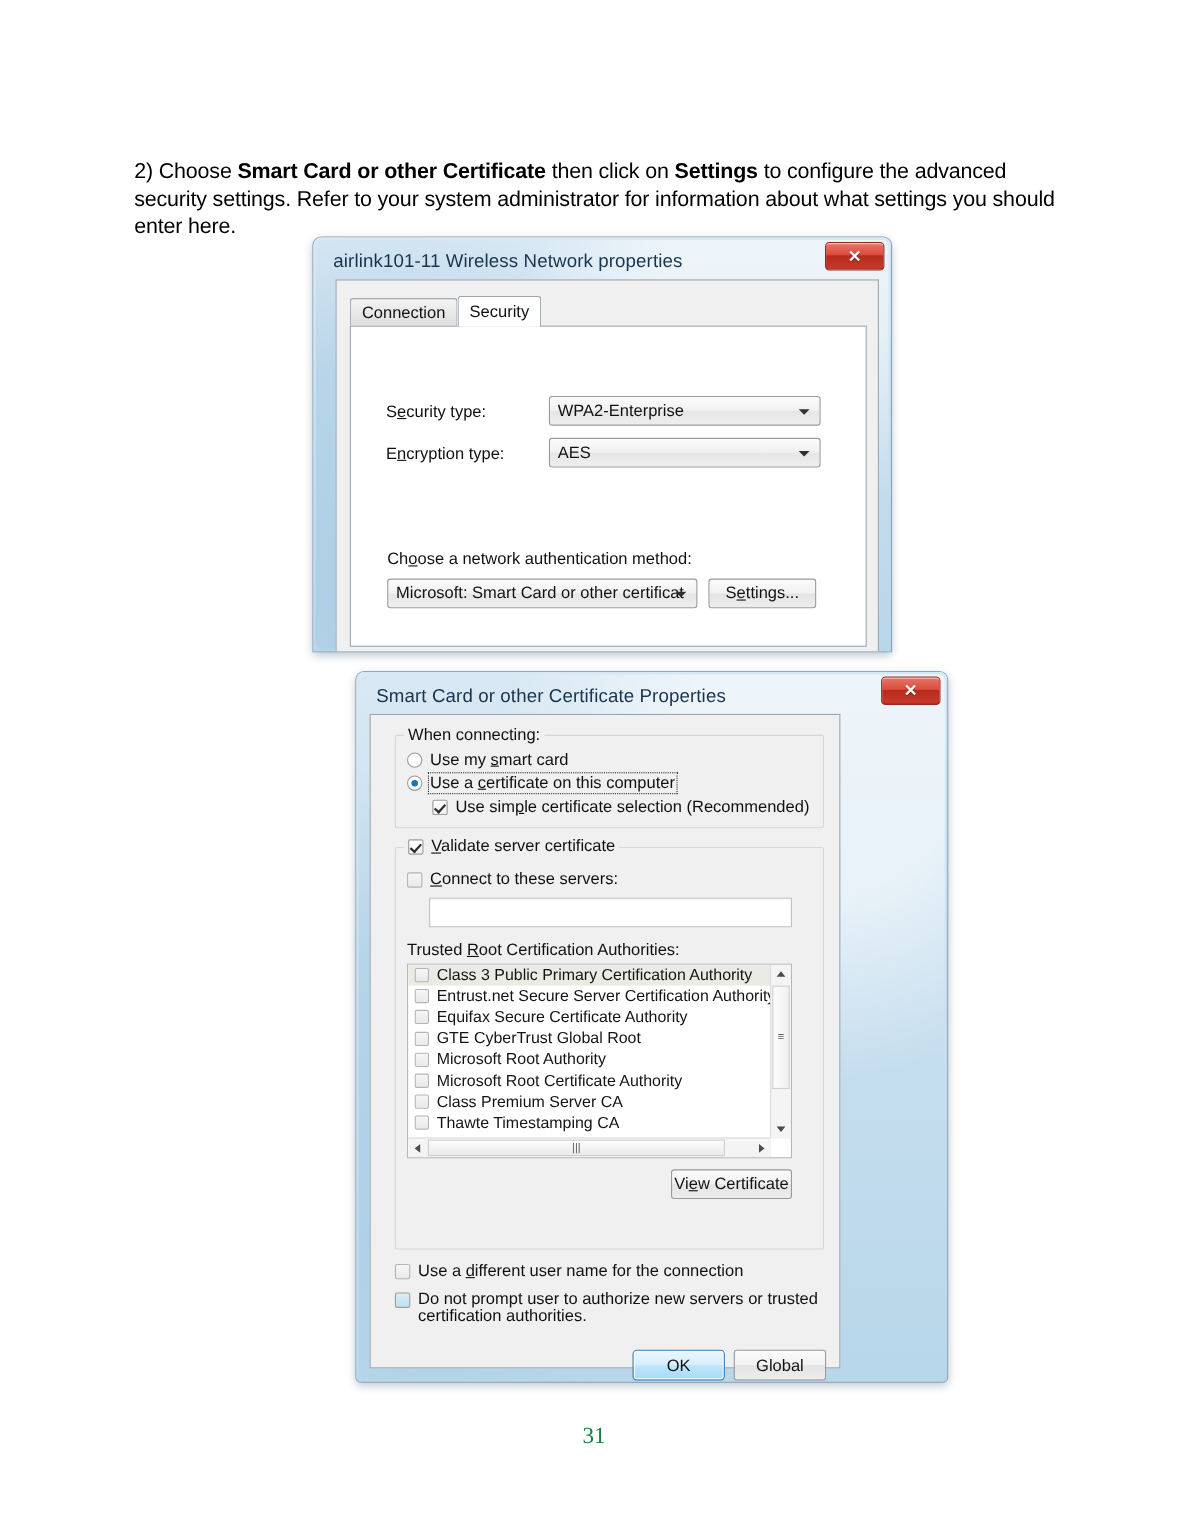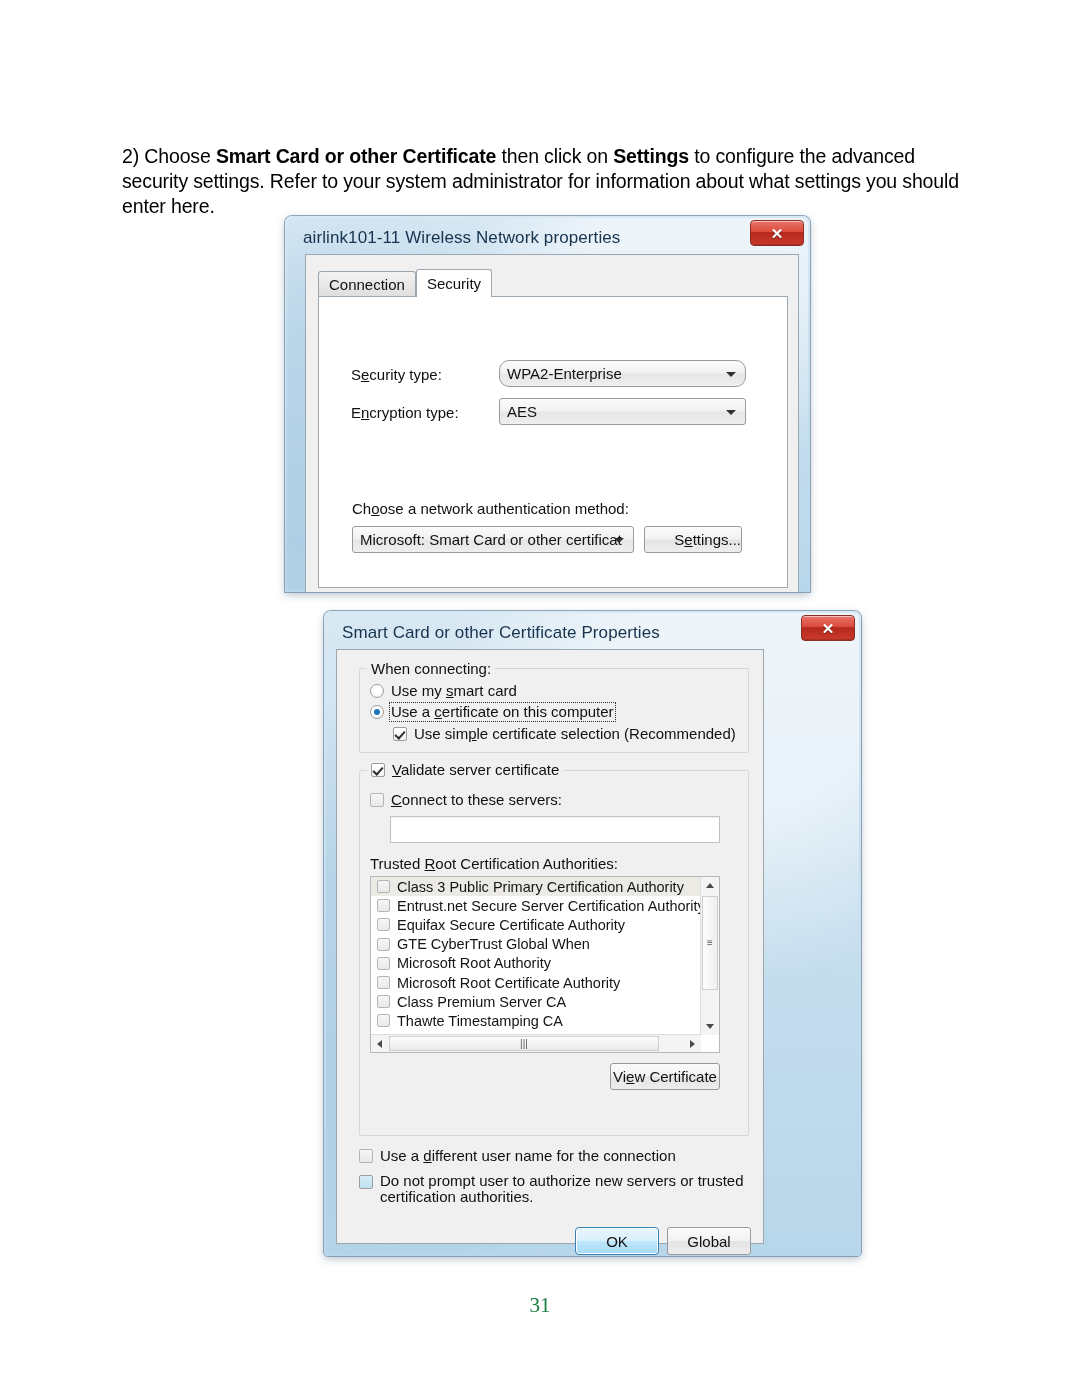--- a/index.html
+++ b/index.html
@@ -352,41 +352,41 @@
       <div class="tab active">
         <span>Security</span>
       </div>
     </div>
 
     <div class="tab-body" style="left:12px; top:41px; width:470px; height:292px;">
 
       <div class="lbl" style="position:absolute; left:32px; top:69px;">
         S<u>e</u>curity type:
       </div>
-      <div class="combo" style="left:180px; top:63px; width:247px; position:absolute;border-radius:10px;">
+      <div class="combo" style="left:180px; top:63px; width:247px; position:absolute;">
         <span>WPA2-Enterprise</span>
         <span class="arrow"></span>
       </div>
 
       <div class="lbl" style="position:absolute; left:32px; top:107px;">
         E<u>n</u>cryption type:
       </div>
       <div class="combo" style="left:180px; top:101px; width:247px; position:absolute;">
         <span>AES</span>
         <span class="arrow"></span>
       </div>
 
       <div class="lbl" style="position:absolute; left:33px; top:203px;">
         Ch<u>o</u>ose a network authentication method:
       </div>
       <div class="combo" style="left:33px; top:229px; width:282px; position:absolute;">
         <span>Microsoft: Smart Card or other certificat</span>
         <span class="arrow"></span>
       </div>
-      <div class="btn" style="position:absolute; left:325px; top:229px; width:98px; height:27px;justify-content:flex-end;">
+      <div class="btn" style="position:absolute; left:325px; top:229px; width:98px; height:27px;">
         <span>S<u>e</u>ttings...</span>
       </div>
 
 
     </div>
   </div>
 </div>
 
 <div class="aero-window" style="left:324px; top:611px; width:537px; height:645px;">
 
@@ -444,21 +444,21 @@
           <div class="list-item">
             <span class="cb dim" style="width: 13px; height: 13px;"></span>
             <span>Entrust.net Secure Server Certification Authority</span>
           </div>
           <div class="list-item">
             <span class="cb dim" style="width: 13px; height: 13px;"></span>
             <span>Equifax Secure Certificate Authority</span>
           </div>
           <div class="list-item">
             <span class="cb dim" style="width: 13px; height: 13px;"></span>
-            <span>GTE CyberTrust Global When</span>
+            <span>GTE CyberTrust Global Root</span>
           </div>
           <div class="list-item">
             <span class="cb dim" style="width: 13px; height: 13px;"></span>
             <span>Microsoft Root Authority</span>
           </div>
           <div class="list-item">
             <span class="cb dim" style="width: 13px; height: 13px;"></span>
             <span>Microsoft Root Certificate Authority</span>
           </div>
           <div class="list-item">

